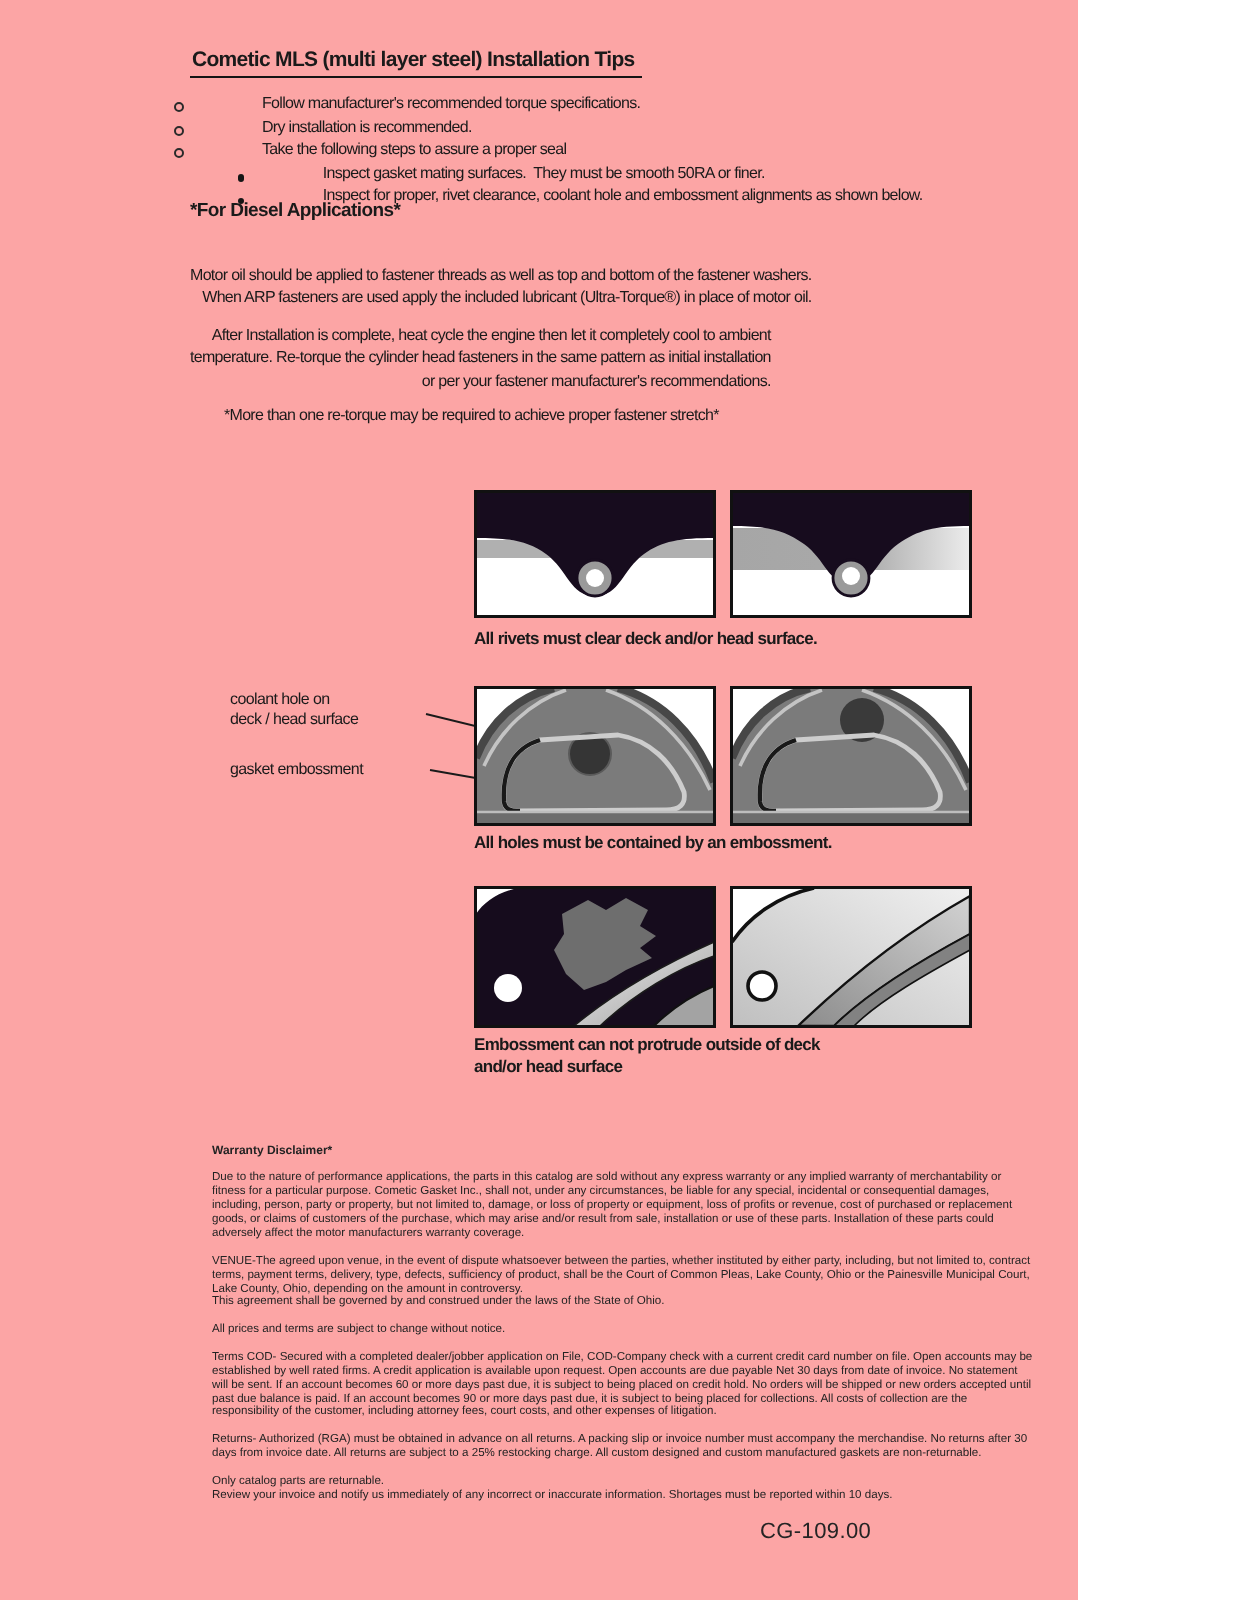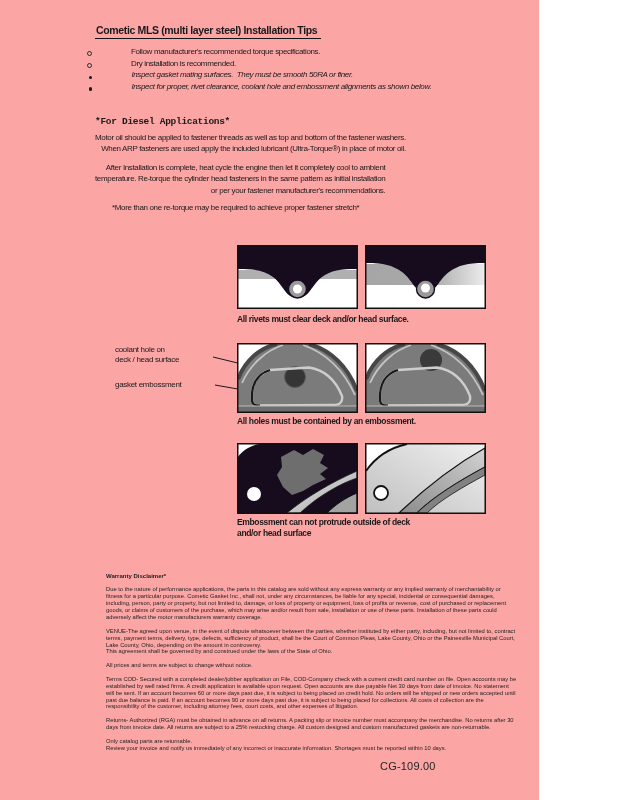--- a/index.html
+++ b/index.html
@@ -11,21 +11,21 @@
   .title{
     font-weight:bold;font-size:10.5px;letter-spacing:-0.35px;
     border-bottom:1.7px solid #141414;padding:0 4px 2px 1px;white-space:pre;
   }
   .h2{font-weight:bold;font-size:9.5px;letter-spacing:-0.3px;white-space:pre;}
   .body-txt{font-size:8px;letter-spacing:-0.35px;line-height:11.4px;white-space:pre;text-align:right;}
   .b-line{display:flex;align-items:flex-end;font-size:8px;letter-spacing:-0.35px;height:11.4px;white-space:pre;gap:36px;}
   .b-line .txt{white-space:pre;}
   .dot-o{width:3px;height:3px;border:0.9px solid #2a2a2a;border-radius:50%;margin-right:3px;flex:0 0 auto;}
   .dot-f{width:3.4px;height:3.4px;background:#151515;border-radius:50%;margin-right:3px;flex:0 0 auto;}
-  .indent{margin-left:2px;font-style:italic;}
+  .indent{margin-left:32px;}
   .rw-label{font-weight:bold;font-size:11.5px;letter-spacing:0.2px;text-align:center;width:121px;margin-top:32px;}
   .caption{font-weight:bold;font-size:8.5px;letter-spacing:-0.35px;line-height:10.8px;white-space:pre-line;}
   .side-label{font-size:8px;letter-spacing:-0.3px;line-height:9.6px;text-align:left;white-space:pre-line;width:98px;}
   .fig{display:block;}
   .legal{width:412px;font-size:5.8px;line-height:6.9px;color:#232323;}
   .legal h3{font-size:6px;margin:0 0 6.5px 0;letter-spacing:0;}
   .legal p{margin:0 0 6.8px 0;white-space:pre-line;}
   .footer{font-size:11px;letter-spacing:0.2px;color:#242424;white-space:pre;}
 </style>
 </head>
@@ -37,31 +37,35 @@
 
   <div class="abs" style="left:87px;top:45px;">
     <div class="b-line">
       <span class="dot-o"></span>
       <span class="txt">Follow manufacturer's recommended torque specifications.</span>
     </div>
     <div class="b-line">
       <span class="dot-o"></span>
       <span class="txt">Dry installation is recommended.</span>
     </div>
+    <div class="b-line">
+      <span class="dot-o"></span>
+      <span class="txt">Take the following steps to assure a proper seal</span>
+    </div>
     <div class="b-line indent">
       <span class="dot-f"></span>
       <span class="txt">Inspect gasket mating surfaces.  They must be smooth 50RA or finer.</span>
     </div>
     <div class="b-line indent">
       <span class="dot-f"></span>
       <span class="txt">Inspect for proper, rivet clearance, coolant hole and embossment alignments as shown below.</span>
     </div>
   </div>
 
-  <div class="abs h2" style="left:95px;top:116px;font-family:Liberation Mono, monospace;">*For Diesel Applications*</div>
+  <div class="abs h2" style="left:95px;top:100px;">*For Diesel Applications*</div>
   <div class="abs body-txt" style="left:95px;top:132px;">Motor oil should be applied to fastener threads as well as top and bottom of the fastener washers.
 When ARP fasteners are used apply the included lubricant (Ultra-Torque®) in place of motor oil.</div>
   <div class="abs body-txt" style="left:95px;top:162px;">After Installation is complete, heat cycle the engine then let it completely cool to ambient
 temperature. Re-torque the cylinder head fasteners in the same pattern as initial installation
 or per your fastener manufacturer's recommendations.</div>
   <div class="abs body-txt" style="left:112px;top:202px;">*More than one re-torque may be required to achieve proper fastener stretch*</div>
 
   <div class="abs rw-label" style="left:237px;top:228px;">RIGHT</div>
   <div class="abs rw-label" style="left:365px;top:228px;">WRONG</div>
 

